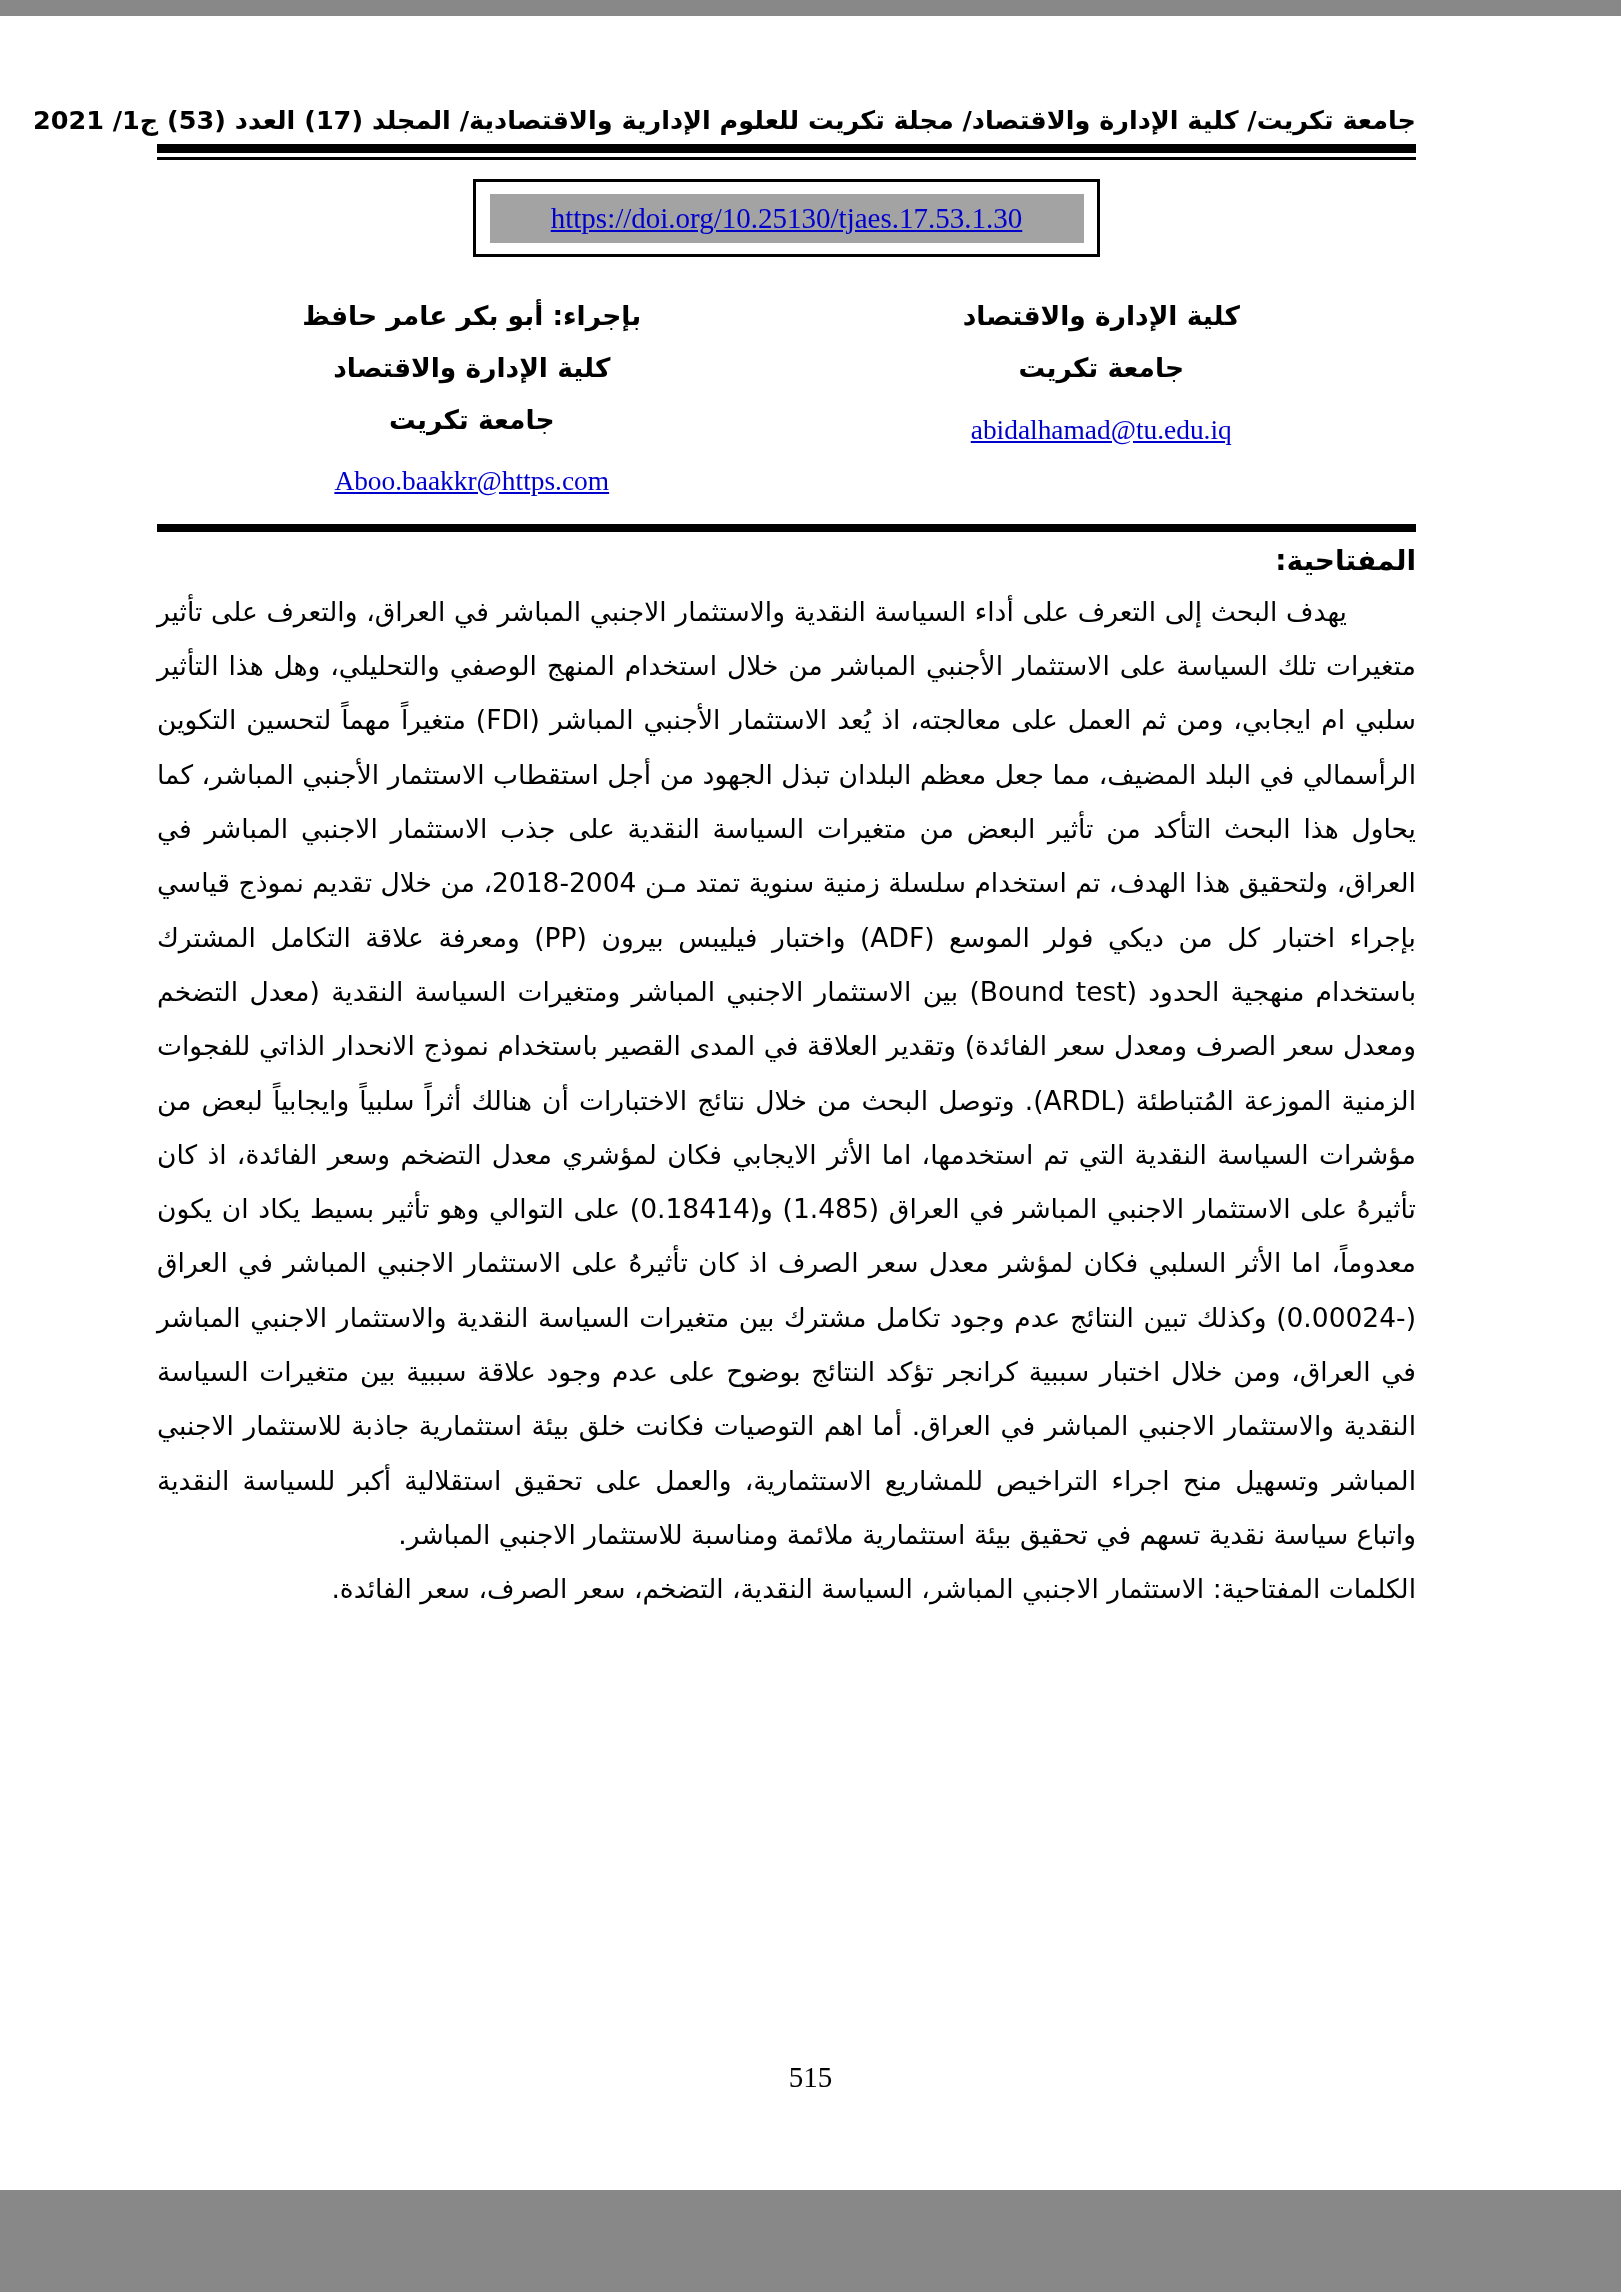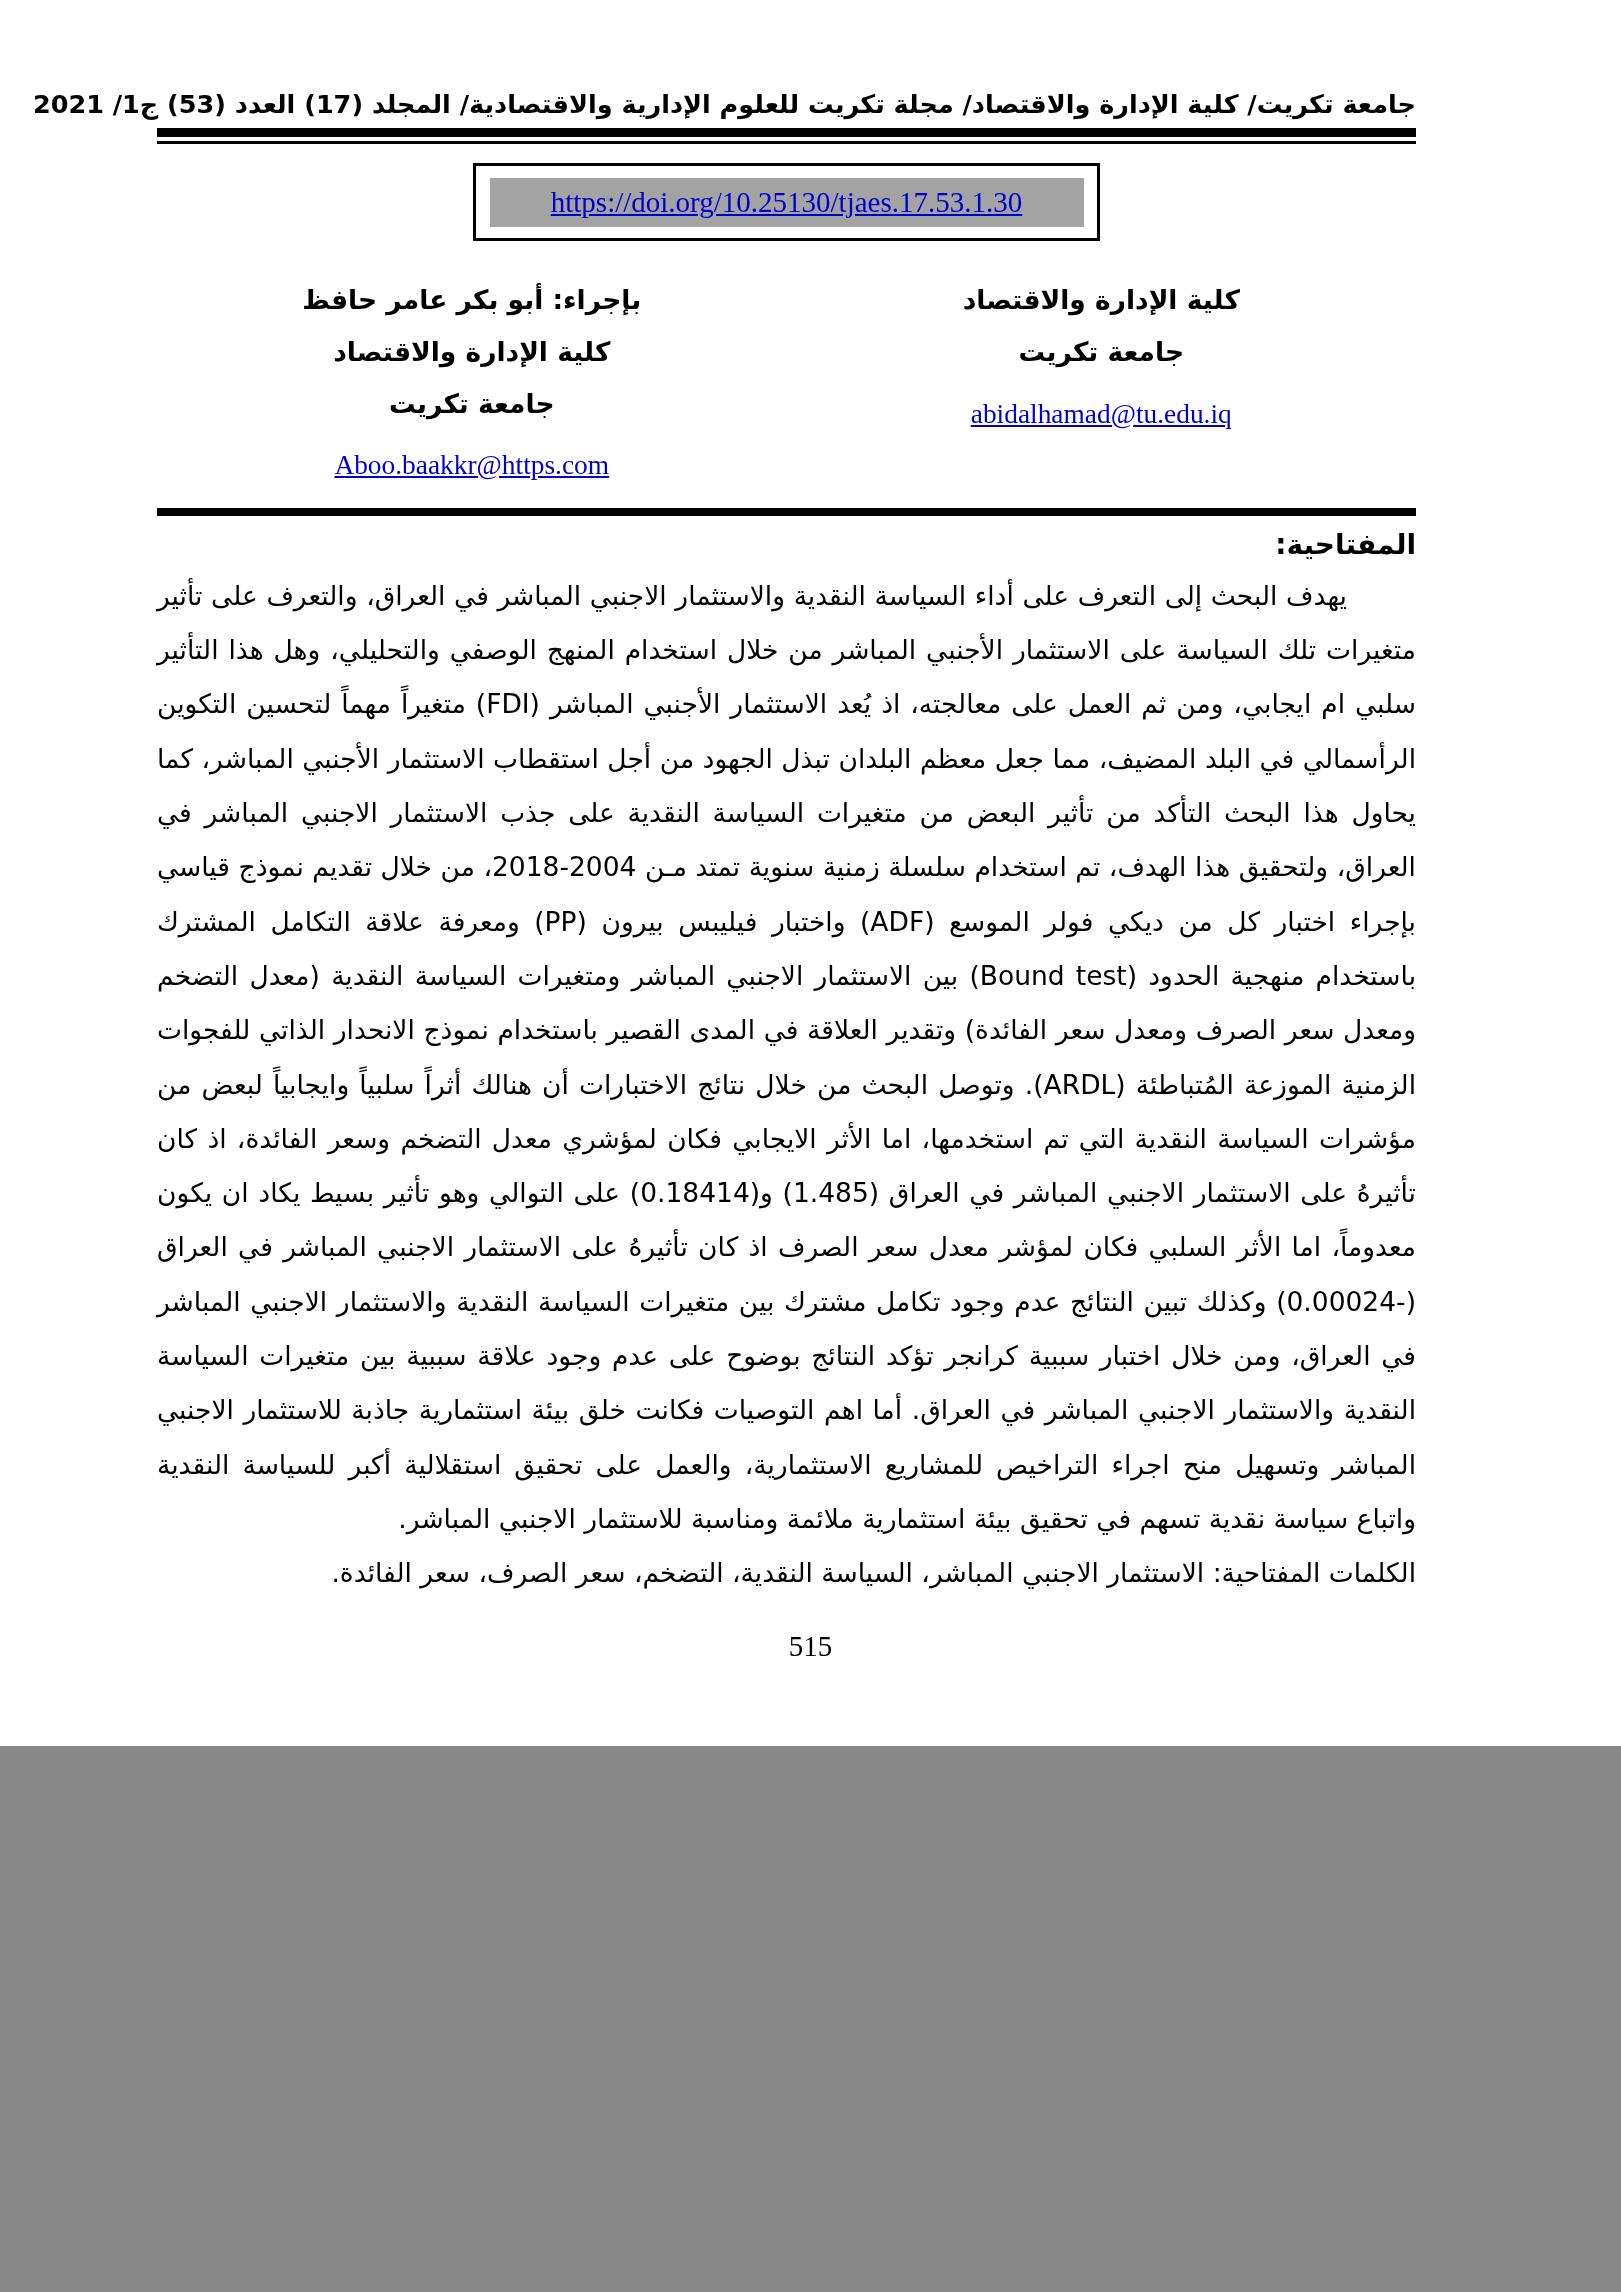--- a/index.html
+++ b/index.html
@@ -1,19 +1,19 @@
 <!DOCTYPE html>
 <html lang="ar"><head>
 <meta charset="utf-8">
 <style>
   html,body{margin:0;padding:0;background:#888;}
   .page{
     position:relative;
-    width:1621px;height:1746px;
-    margin:0 auto;
+    width:1621px;height:2174px;
+    margin:16px auto;
     background:#ffffff;
     color:#000;
     font-family:"DejaVu Sans",sans-serif;
     direction:rtl;
     overflow:hidden;
   }
   .content{
     padding:88px 205px 0 157px; 
   }
   .journal-header{
@@ -92,21 +92,21 @@
   }
   .keywords{
     margin:0;
     font-size:26.5px;
     line-height:2.05;
     text-align:justify;
   }
   .kw-label{font-weight:normal;}
   .page-number{
     position:absolute;
-    bottom:83px;
+    bottom:96px;
     left:0;
     width:100%;
     text-align:center;
     font-family:"Liberation Serif",serif;
     font-size:29px;
   }
 </style>
 </head>
 <body>
 

